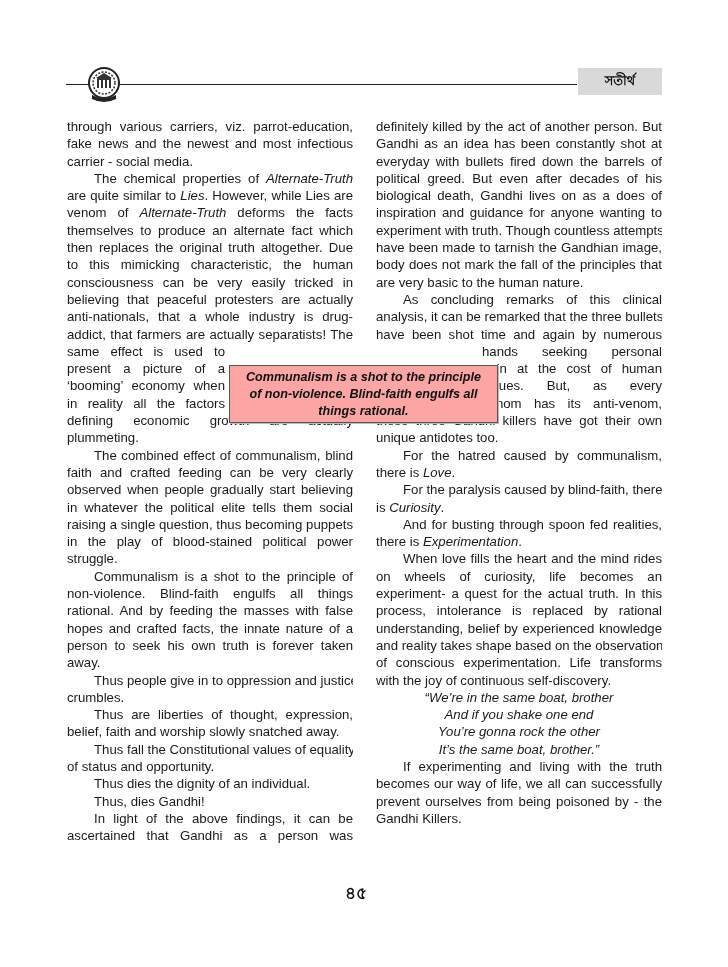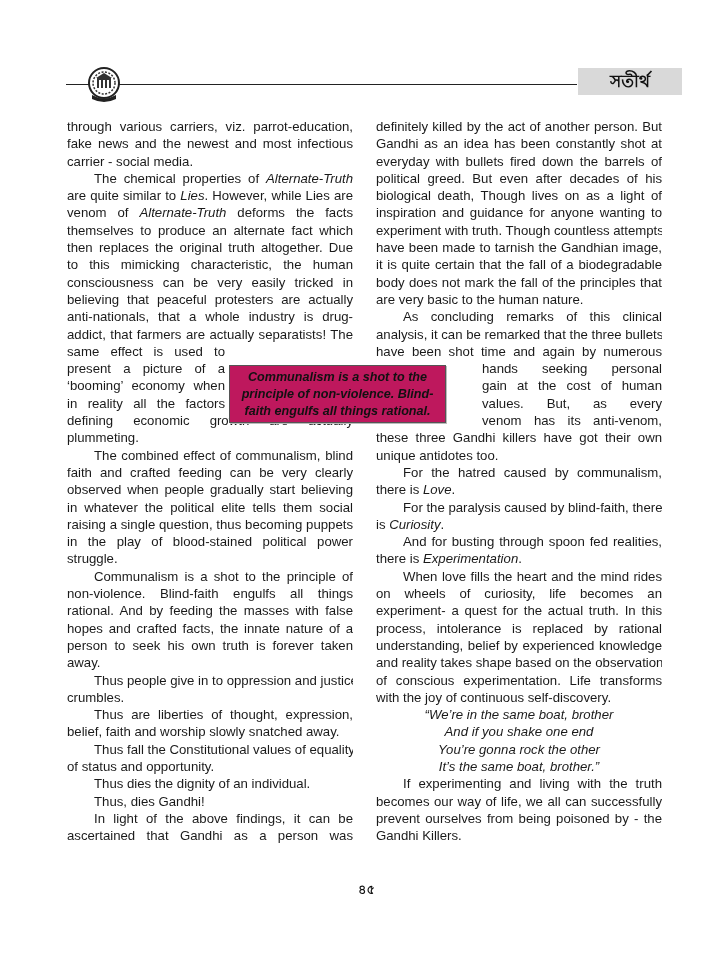--- a/index.html
+++ b/index.html
@@ -1,40 +1,40 @@
 <!DOCTYPE html>
 <html><head>
 <meta charset="utf-8">
 <style>
   html, body { margin: 0; padding: 0; background: #ffffff; }
   body { width: 728px; height: 967px; position: relative; overflow: hidden;
          font-family: "Liberation Sans", "DejaVu Sans", sans-serif; color: #1a1a1a; }
   .header-rule { position: absolute; left: 66px; top: 84px; width: 511px; height: 0;
                  border-top: 1.3px solid #222; }
   .logo { position: absolute; left: 86px; top: 66px; width: 36px; height: 38px; }
-  .masthead { position: absolute; left: 578px; top: 68px; width: 104px; height: 27px;
+  .masthead { position: absolute; left: 578px; top: 68px; width: 84px; height: 27px;
               background: #d9d9d9; display: flex; align-items: center; justify-content: center;
-              font-family: "DejaVu Sans", sans-serif; font-weight: bold; font-size: 17px; color: #111; }
+              font-family: "DejaVu Sans", sans-serif; font-weight: bold; font-size: 13px; color: #111; }
   .col { position: absolute; font-size: 13.2px; line-height: 17.3px; }
   .col-left { left: 67px; top: 118px; width: 286px; }
   .col-right { left: 376px; top: 118px; width: 286px; }
   .line { display: block; height: 17.3px; white-space: nowrap; text-align: justify;
           text-align-last: justify; overflow: hidden; }
   .line.last { text-align-last: left; }
   .line.indent { padding-left: 27px; }
   .line.center { text-align: center; text-align-last: center; font-style: italic; }
   .line.short-left { width: 158px; }
   .line.short-right { margin-left: 106px; width: 180px; }
   em, .it { font-style: italic; }
-  .pullquote { position: absolute; left: 229px; top: 365px; width: 217px; height: 58px;
-               border: 1px solid #555; background: #be185d; box-shadow: 1px 1px 0 #bbb;
+  .pullquote { position: absolute; left: 229px; top: 365px; width: 269px; height: 58px;
+               border: 1px solid #555; background: #fca5a5; box-shadow: 1px 1px 0 #bbb;
                display: flex; align-items: center; justify-content: center; text-align: center;
                font-weight: bold; font-style: italic; font-size: 12.6px; line-height: 17px;
                padding: 0 10px; box-sizing: border-box; color: #111; }
-  .page-number { position: absolute; left: 358px; top: 880px; font-weight: bold; font-size: 13px;
+  .page-number { position: absolute; left: 345px; top: 880px; font-weight: bold; font-size: 17px;
                  font-family: Liberation Sans, sans-serif; color: #111; }
 </style>
 </head>
 <body>
 
 <div class="header-rule"></div>
 <div class="logo">
   <svg width="36" height="38" viewBox="0 0 36 38">
     <circle cx="18" cy="17" r="15" fill="#fff" stroke="#222" stroke-width="2"></circle>
     <circle cx="18" cy="17" r="11" fill="#fff" stroke="#333" stroke-width="1.5" stroke-dasharray="2 1.5"></circle>
@@ -91,25 +91,24 @@
   <span class="line indent last">Thus, dies Gandhi!</span>
   <span class="line indent">In light of the above findings, it can be</span>
   <span class="line">ascertained that Gandhi as a person was</span>
 </div>
 
 <div class="col col-right">
   <span class="line">definitely killed by the act of another person. But</span>
   <span class="line">Gandhi as an idea has been constantly shot at</span>
   <span class="line">everyday with bullets fired down the barrels of</span>
   <span class="line">political greed. But even after decades of his</span>
-  <span class="line">biological death, Though lives on as a light of</span>
+  <span class="line">biological death, Gandhi lives on as a does of</span>
   <span class="line">inspiration and guidance for anyone wanting to</span>
   <span class="line">experiment with truth. Though countless attempts</span>
   <span class="line">have been made to tarnish the Gandhian image,</span>
-  <span class="line">it is quite certain that the fall of a biodegradable</span>
   <span class="line">body does not mark the fall of the principles that</span>
   <span class="line last">are very basic to the human nature.</span>
   <span class="line indent">As concluding remarks of this clinical</span>
   <span class="line">analysis, it can be remarked that the three bullets</span>
   <span class="line">have been shot time and again by numerous</span>
   <span class="line short-right">hands seeking personal</span>
   <span class="line short-right">gain at the cost of human</span>
   <span class="line short-right">values. But, as every</span>
   <span class="line short-right">venom has its anti-venom,</span>
   <span class="line">these three Gandhi killers have got their own</span>

